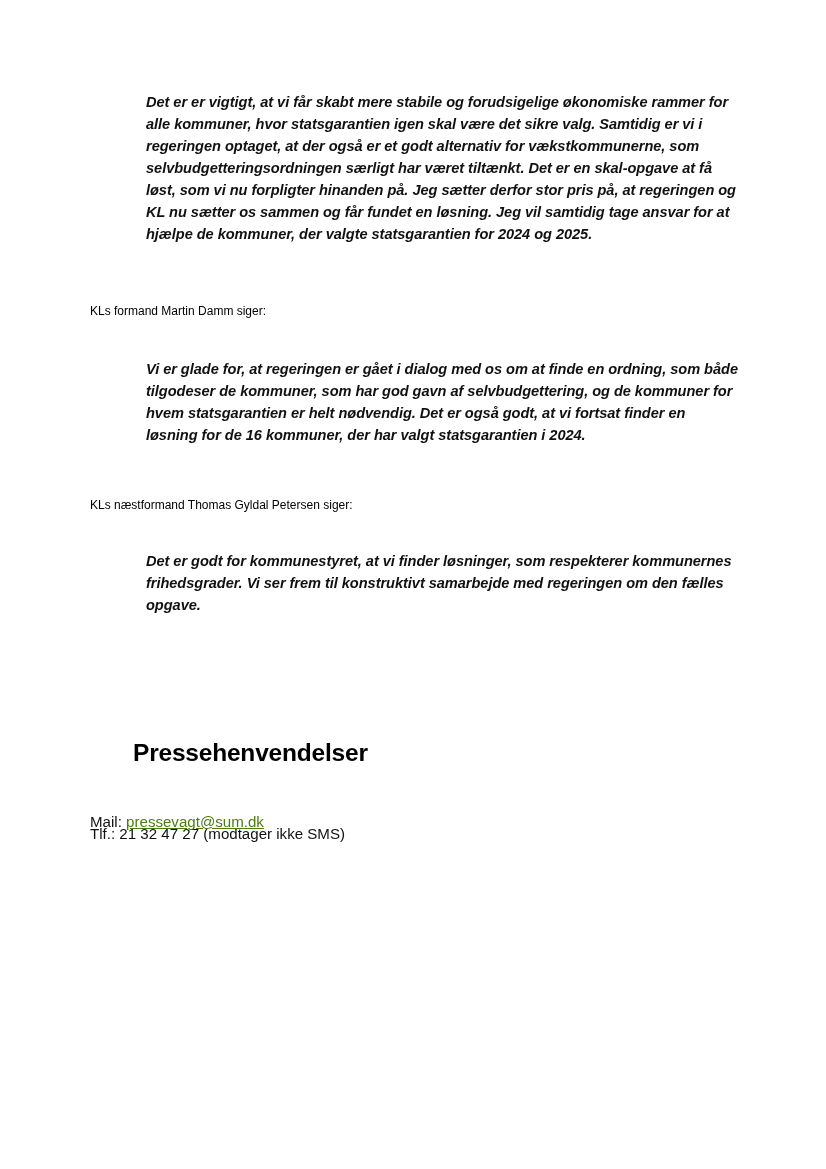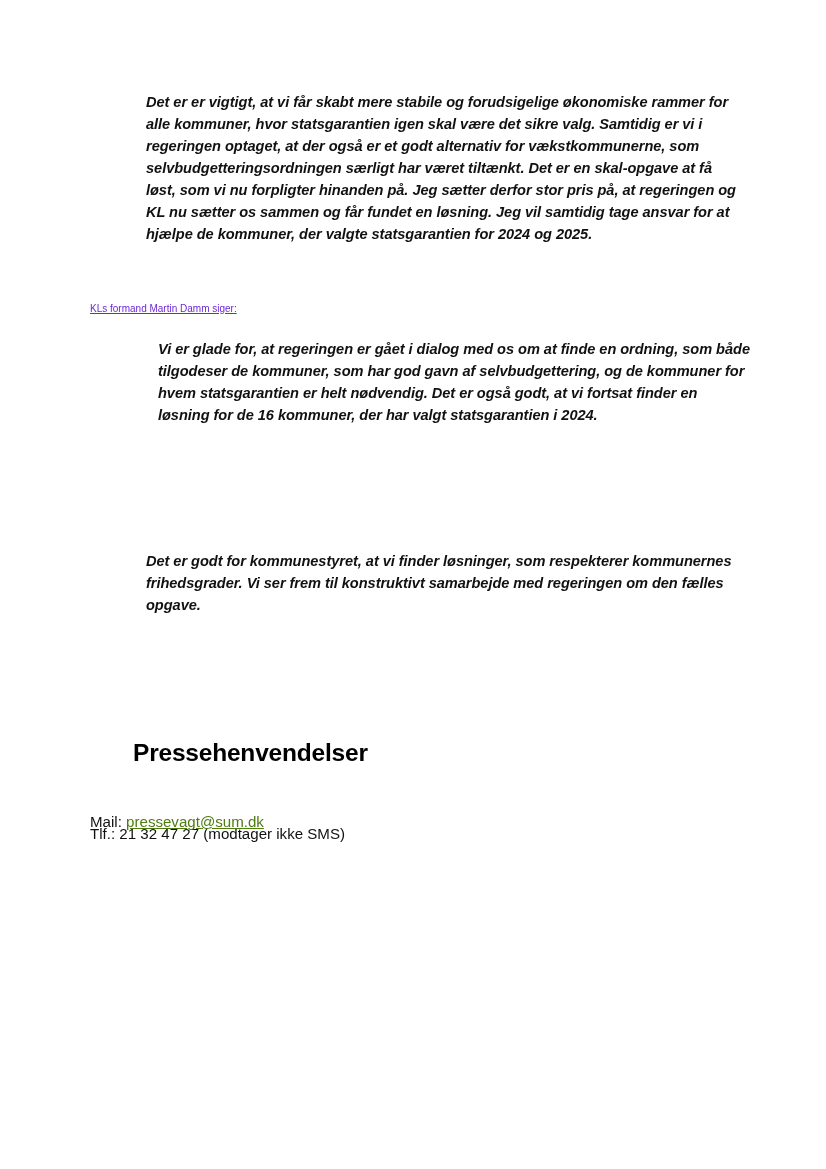--- a/index.html
+++ b/index.html
@@ -42,25 +42,24 @@
     white-space: pre-line;
   }
 
   
   .plain-para {
     position: absolute;
     left: 90px;
     width: 640px;
     font-weight: normal;
     font-style: normal;
-    font-size: 10px;
+    font-size: 12px;
     line-height: 22px;
     letter-spacing: 0px;
-    color: #6d28d9;
-    text-decoration: underline;
+    color: #000000;
   }
 
   
   .section-heading {
     position: absolute;
     left: 89px;
     font-size: 24.5px;
     font-weight: bold;
     letter-spacing: -0.2px;
     line-height: 30px;
@@ -81,39 +80,40 @@
   }
   .contact-line .mail-link {
     color: #4d7c0f;
     text-decoration: underline;
     text-underline-offset: 1px;
   }
 
   
   #quote-1   { top: 76px; }
   #attrib-1  { top: 288px; }
-  #quote-2   { top: 323px; margin-left: 12px; }
+  #quote-2   { top: 343px; }
   #attrib-2  { top: 482px; }
   #quote-3   { top: 535px; }
   #heading-presse { top: 718px; }
   #contact-1 { top: 769px; }
   #contact-2 { top: 823px; }
   #contact-3 { top: 811px; }
 </style>
 </head>
 <body>
 
 <div class="page">
 
   <p class="quote-block" id="quote-1">Det er er vigtigt, at vi får skabt mere stabile og forudsigelige økonomiske rammer for alle kommuner, hvor statsgarantien igen skal være det sikre valg. Samtidig er vi i regeringen optaget, at der også er et godt alternativ for vækstkommunerne, som selvbudgetteringsordningen særligt har været tiltænkt. Det er en skal-opgave at få løst, som vi nu forpligter hinanden på. Jeg sætter derfor stor pris på, at regeringen og KL nu sætter os sammen og får fundet en løsning. Jeg vil samtidig tage ansvar for at hjælpe de kommuner, der valgte statsgarantien for 2024 og 2025.</p>
 
   <p class="plain-para" id="attrib-1">KLs formand Martin Damm siger:</p>
 
   <p class="quote-block" id="quote-2">Vi er glade for, at regeringen er gået i dialog med os om at finde en ordning, som både tilgodeser de kommuner, som har god gavn af selvbudgettering, og de kommuner for hvem statsgarantien er helt nødvendig. Det er også godt, at vi fortsat finder en løsning for de 16 kommuner, der har valgt statsgarantien i 2024.</p>
 
+  <p class="plain-para" id="attrib-2">KLs næstformand Thomas Gyldal Petersen siger:</p>
 
   <p class="quote-block" id="quote-3">Det er godt for kommunestyret, at vi finder løsninger, som respekterer kommunernes frihedsgrader. Vi ser frem til konstruktivt samarbejde med regeringen om den fælles opgave.</p>
 
   <h2 class="section-heading" id="heading-presse">Pressehenvendelser</h2>
 
 
   <div class="contact-line" id="contact-2">Tlf.: 21 32 47 27 (modtager ikke SMS)</div>
 
   <div class="contact-line" id="contact-3"><span>Mail: </span><a class="mail-link" href="#">pressevagt@sum.dk</a></div>
 

